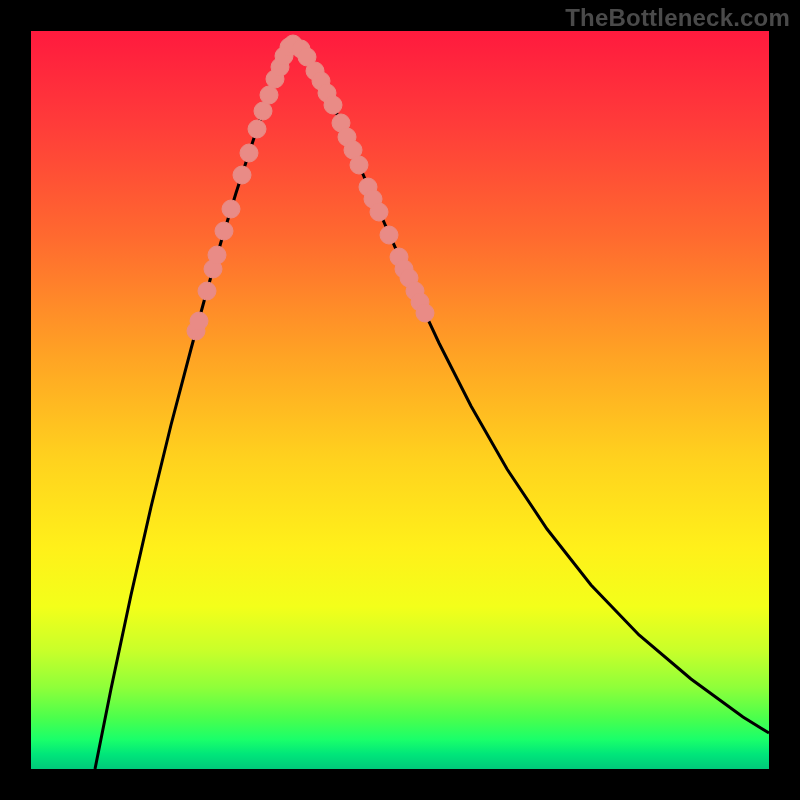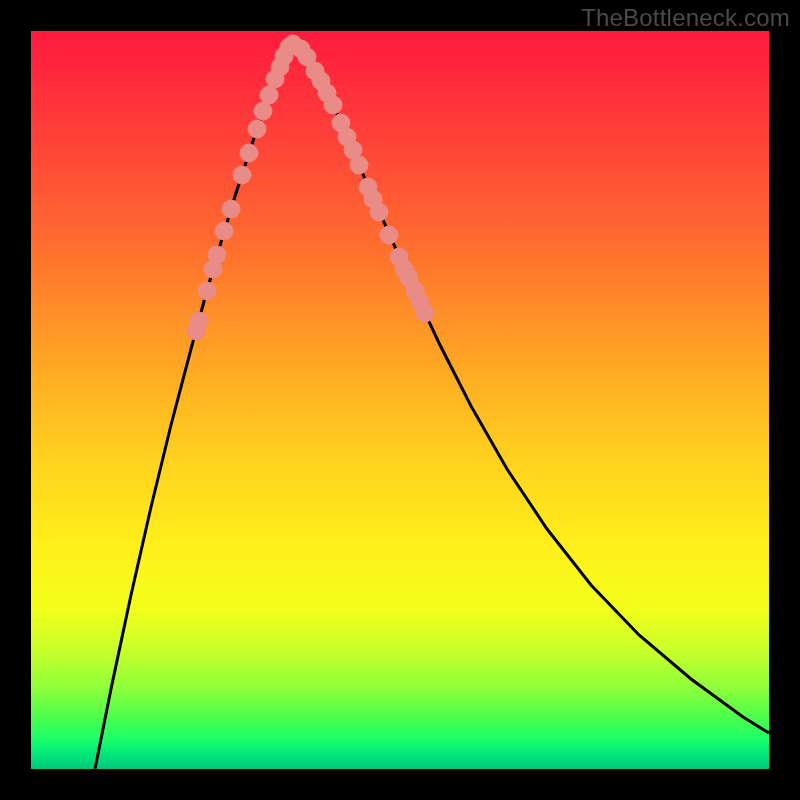--- a/index.html
+++ b/index.html
@@ -41,21 +41,21 @@
       #00e67a 98%,
       #00c97a 100%
     );
   }
   .watermark {
     position: absolute;
     top: 4px;
     right: 10px;
     color: #4a4a4a;
     font-size: 24px;
-    font-weight: 400;
+    font-weight: 700;
     letter-spacing: 0.2px;
     user-select: none;
     text-align: center;
   }
   svg.overlay {
     position: absolute;
     left: 0;
     top: 0;
     width: 738px;
     height: 738px;

